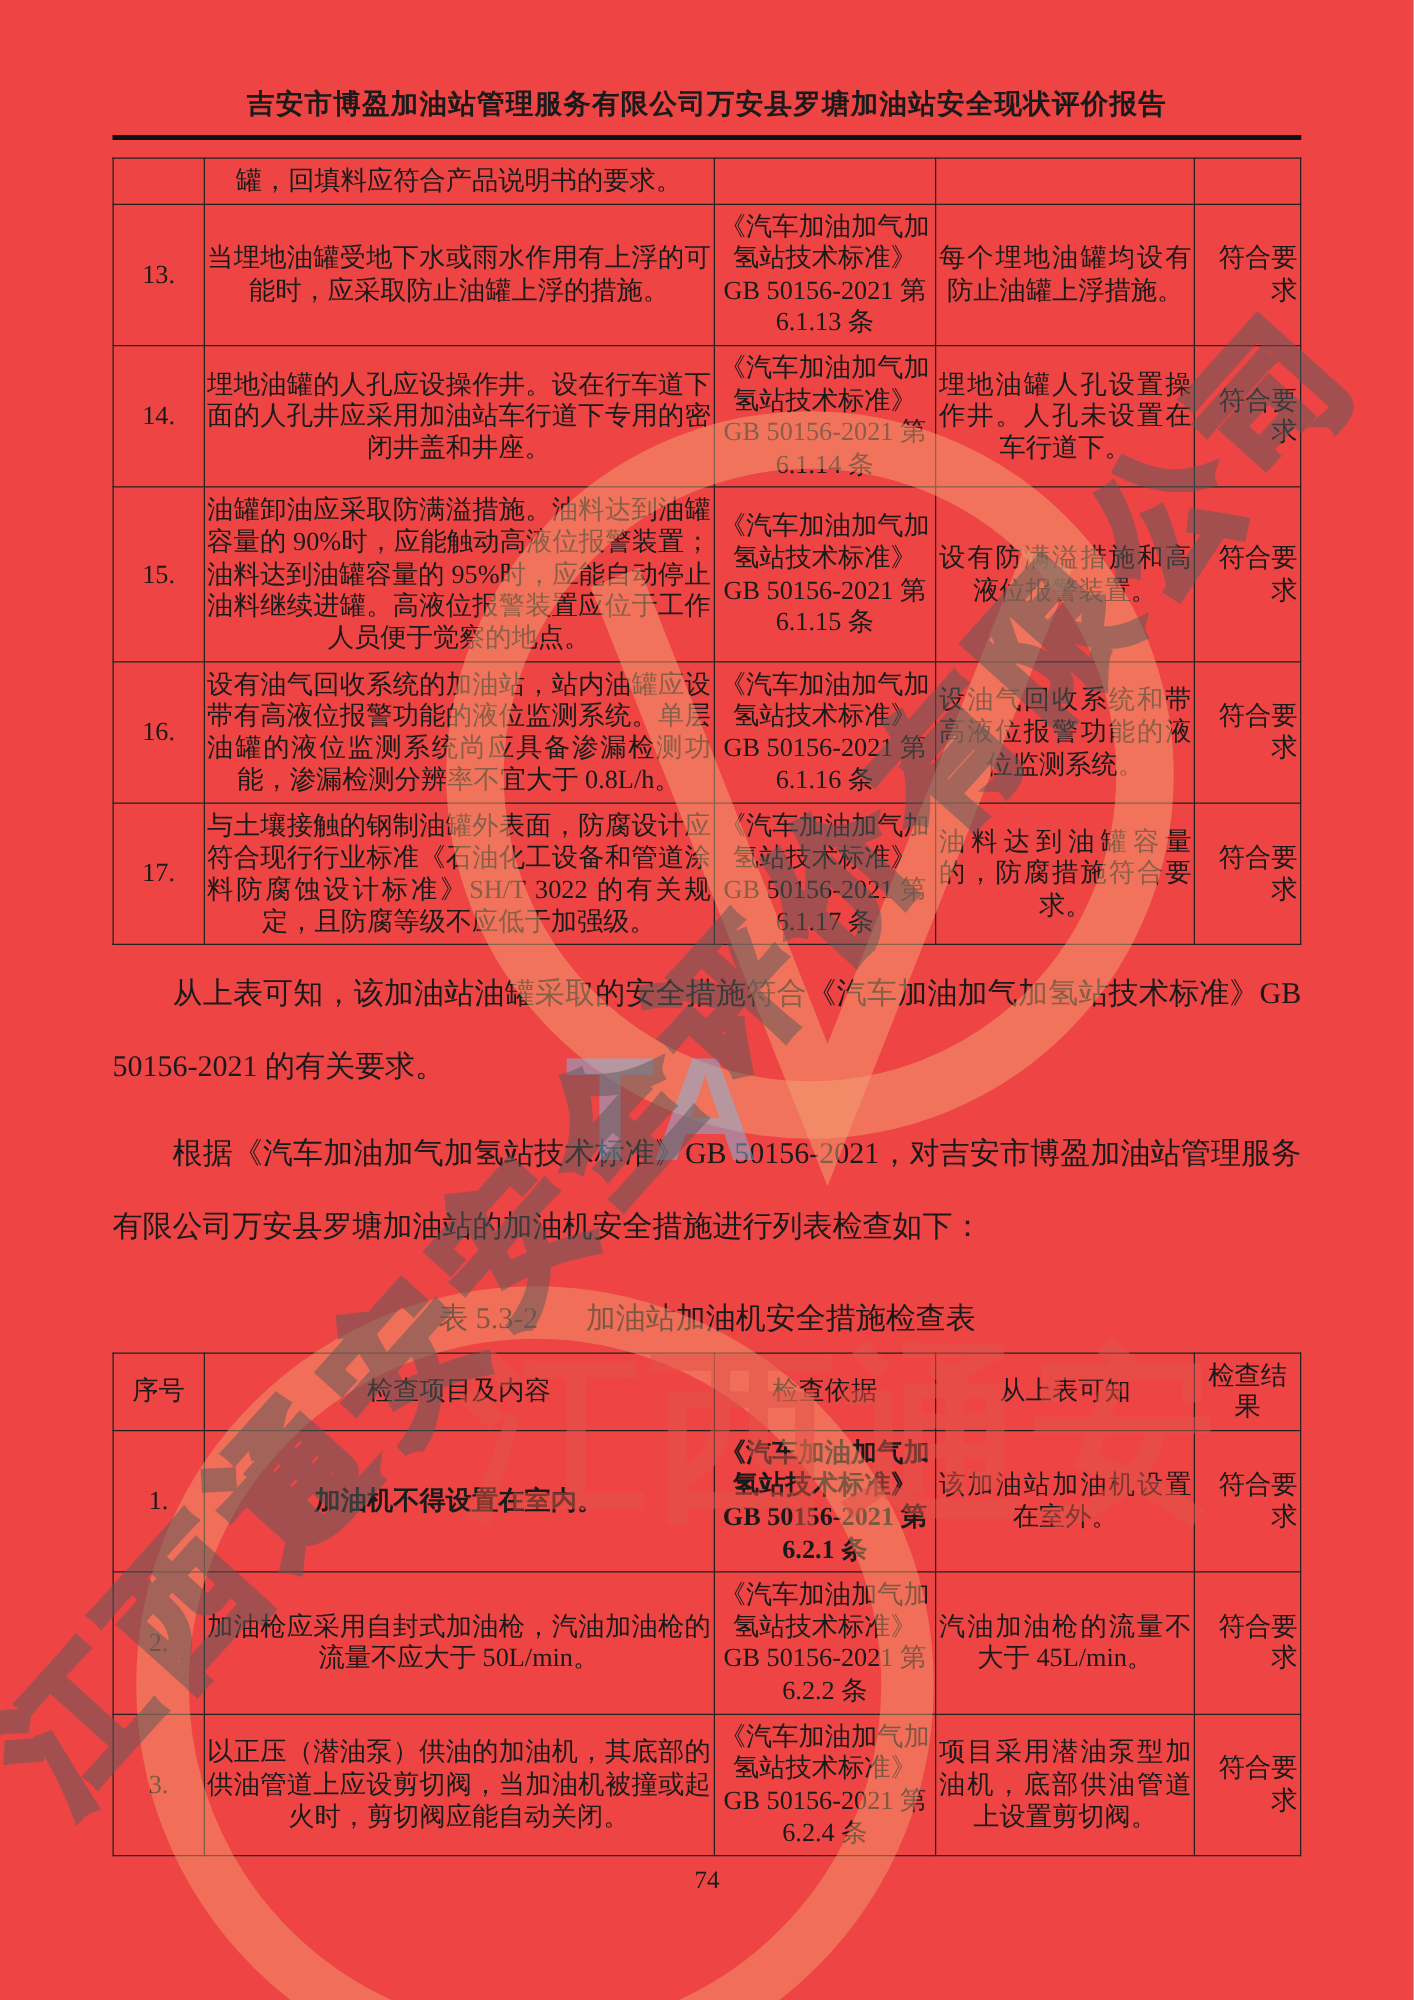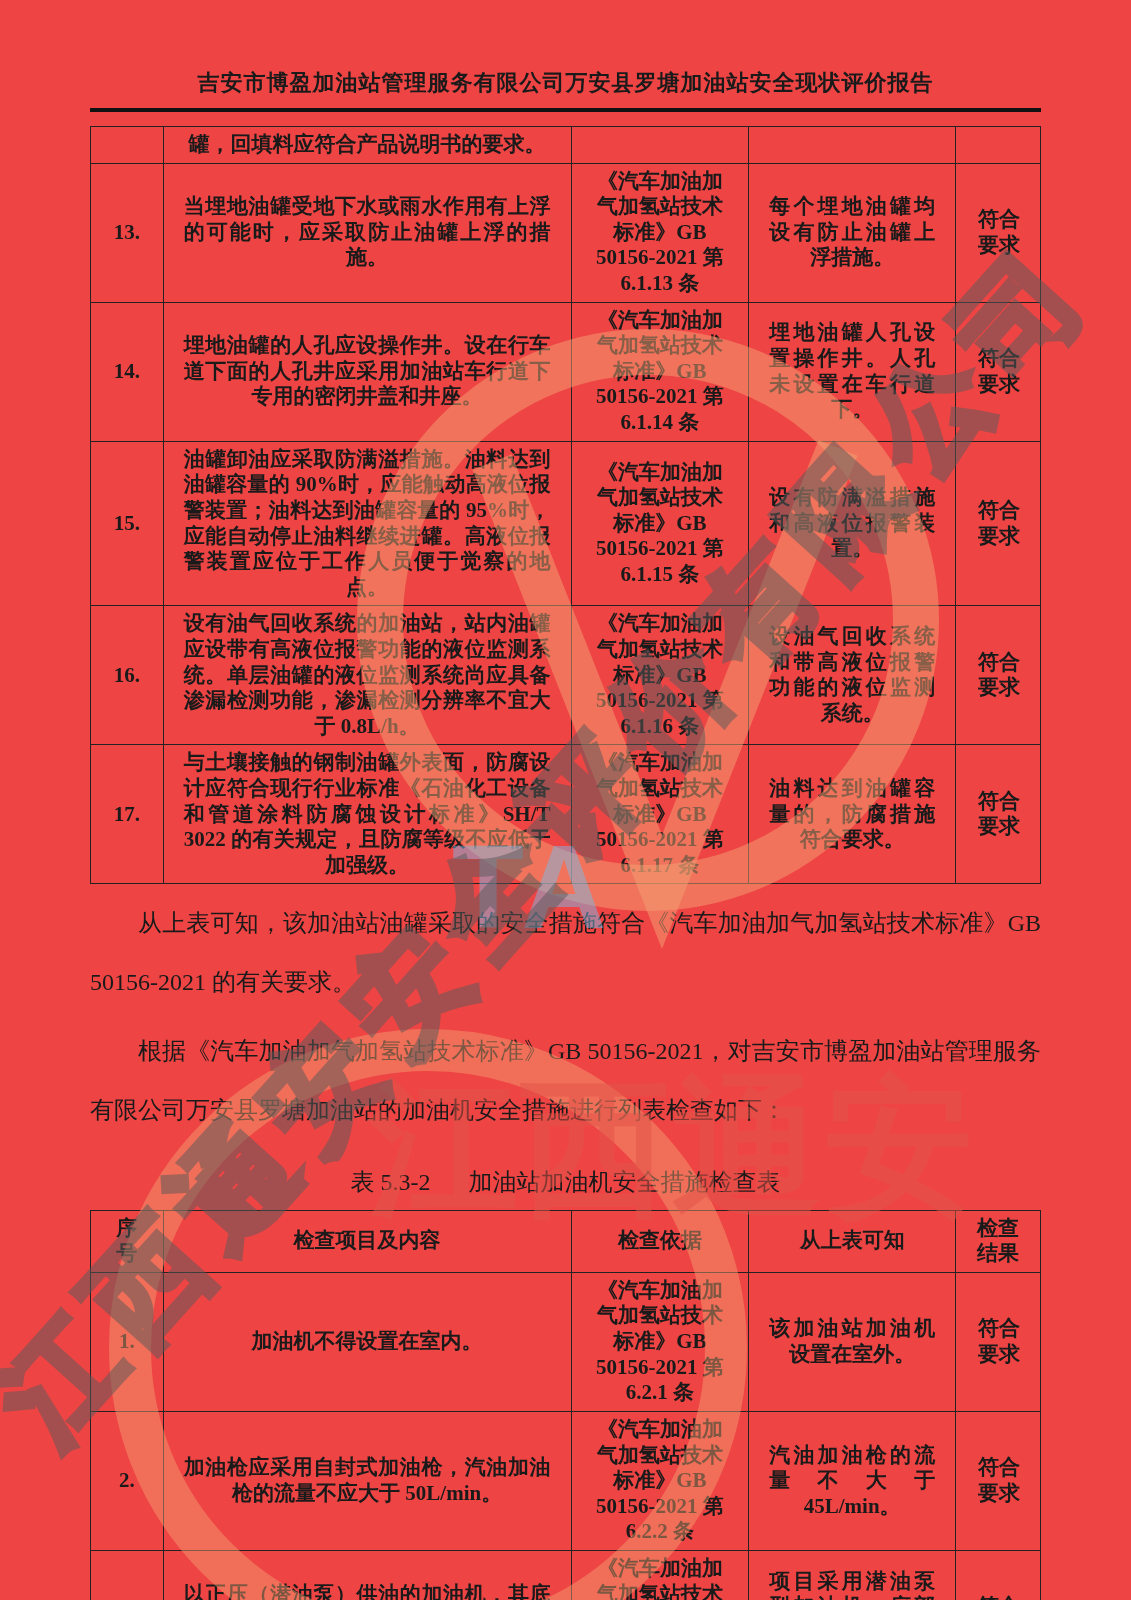--- a/index.html
+++ b/index.html
@@ -16,24 +16,23 @@
   
   .doc-header{text-align:center;}
   .doc-header .title{font-size:22px;font-weight:700;letter-spacing:1px;}
   .header-rule{border:none;border-top:4px solid #111;margin:10px 0 14px 0;}
 
   
   table.check{border-collapse:collapse;width:951px;table-layout:fixed;
     font-size:21px;line-height:1.22;}
   table.check td,table.check th{
     border:1.6px solid #222;
-    padding:5px 20px;
+    padding:5px 2px;
     vertical-align:middle;
     word-break:break-word;
-    font-weight:bold;
   }
   col.c-no{width:72px;}
   col.c-content{width:404px;}
   col.c-basis{width:176px;}
   col.c-sit{width:205px;}
   col.c-res{width:84px;}
   td.no,th{text-align:center;}
   td.content{text-align:justify;text-align-last:center;}
   td.basis{text-align:center;}
   td.sit{text-align:justify;text-align-last:center;}

